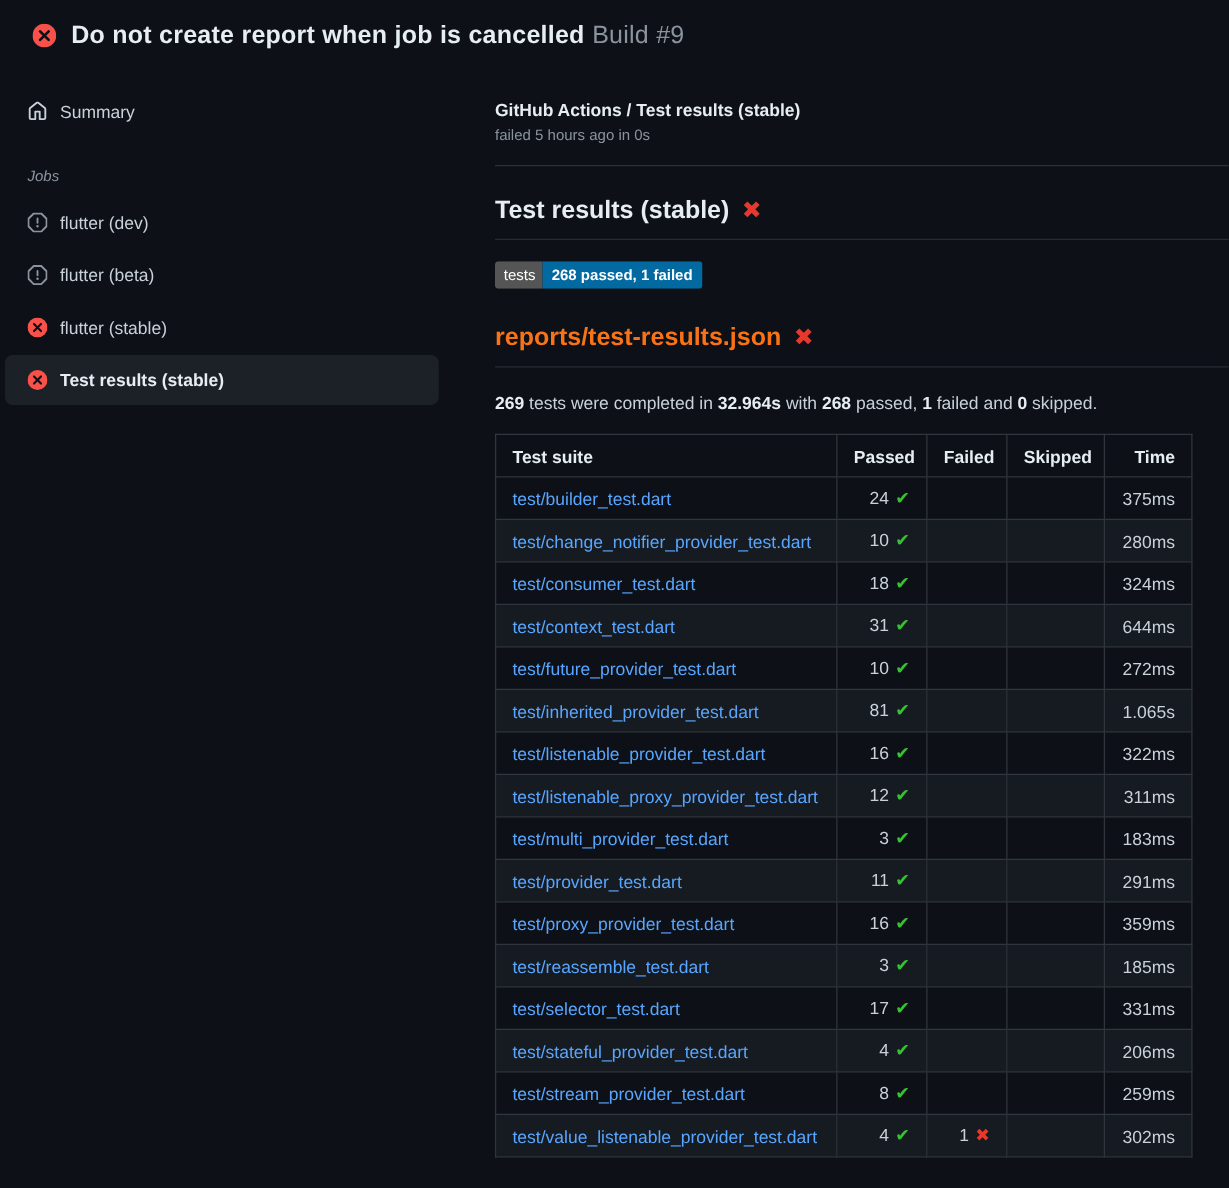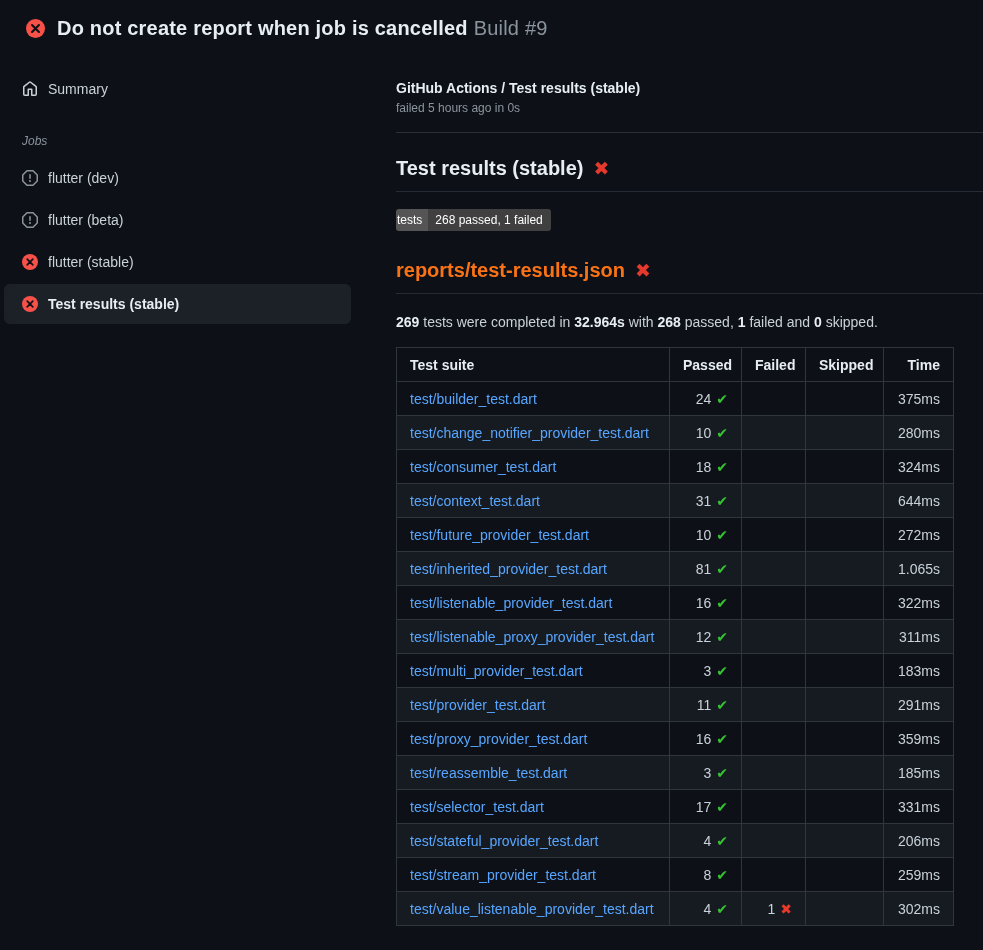--- a/index.html
+++ b/index.html
@@ -51,21 +51,21 @@
   }
   .cross-lg {
     color:#e5392e; font-size:19px; font-weight:bold;
     font-family:"DejaVu Sans",sans-serif; line-height:1;
   }
 
   .badge {
     display:inline-flex; margin-top:17px; border-radius:3px; overflow:hidden;
     font-size:12px; line-height:1; color:#ffffff;
   }
-  .badge .badge-label { padding:5px 6px 5px 1px; }
+  .badge .badge-label { padding:5px 6px 5px 7px; }
   .badge .badge-status { padding:5px 8px 5px 7px; }
 
   .report-title {
     display:flex; align-items:center; gap:10px;
     font-size:20px; font-weight:bold;
     margin-top:28px; padding-bottom:11px;
     border-bottom:1px solid #262c36;
   }
   .report-title a { color:#f97316; text-decoration:none; cursor:pointer; }
 
@@ -152,21 +152,21 @@
       </div>
       <hr class="top-divider">
 
       <h2 class="section-title">
         <span>Test results (stable)</span>
         <span class="cross-lg">✖</span>
       </h2>
 
       <div class="badge">
         <span class="badge-label" style="background: rgb(85, 85, 85);">tests</span>
-        <span class="badge-status" style="background: #404040;">268 passed, 1 failed</span>
+        <span class="badge-status" style="background: #0369a1; font-weight: bold;">268 passed, 1 failed</span>
       </div>
 
       <h2 class="report-title">
         <a>reports/test-results.json</a>
         <span class="cross-lg">✖</span>
       </h2>
 
       <p class="summary-line"><b>269</b><span> tests were completed in </span><b>32.964s</b><span> with </span><b>268</b><span> passed, </span><b>1</b><span> failed and </span><b>0</b><span> skipped.</span></p>
 
       <table class="results">

